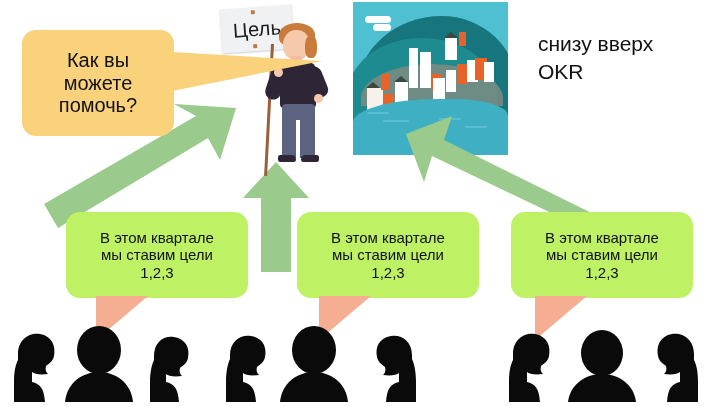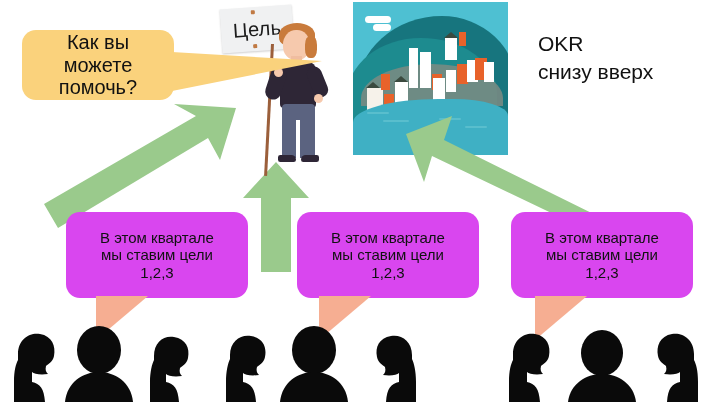--- a/index.html
+++ b/index.html
@@ -152,35 +152,35 @@
     border-radius:14px;
     display:flex; align-items:center; justify-content:center;
     text-align:center;
     color:#111111;
     box-sizing:border-box;
   }
   .bubble .b-text { line-height:1.14; padding:0 6px; }
 
   
   #bubble-question {
-    left:22px; top:30px; width:152px; height:70px;
+    left:22px; top:30px; width:152px; height:106px;
     background:#fad27c;
     font-size:20px;
   }
   #bubble-question .tail {
     position:absolute; right:-148px; top:22px;
     width:0; height:0;
     border-top:9px solid transparent;
     border-bottom:30px solid transparent;
     border-left:150px solid #fad27c;
   }
 
   
   .bubble-pink {
-    background:#d946ef;
+    background:#bef264;
     font-size:15px;
     height:86px;
   }
   #bubble-goals-1 { left:66px;  top:212px; width:182px; }
   #bubble-goals-2 { left:297px; top:212px; width:182px; }
   #bubble-goals-3 { left:511px; top:212px; width:182px; }
   .bubble-pink .tail {
     position:absolute; bottom:-42px; left:30px;
     width:0; height:0;
     border-left:0 solid transparent;
@@ -301,22 +301,22 @@
     <span class="tail"></span>
     <span class="b-text">В этом квартале<br>мы ставим цели<br>1,2,3</span>
   </div>
 
   <div id="bubble-goals-3" class="bubble bubble-pink layer">
     <span class="tail"></span>
     <span class="b-text">В этом квартале<br>мы ставим цели<br>1,2,3</span>
   </div>
 
   <div id="okr-caption" class="layer">
+    <div>снизу вверх</div>
     <div>OKR</div>
-    <div>снизу вверх</div>
   </div>
 
   <div class="sil" style="left:10px; top:330px;">
     <svg width="52" height="72" viewBox="0 0 52 72" aria-hidden="true">
       <path d="M8 24 C8 9 20 2 30 4 C42 6 46 16 44 26 C43 32 38 34 36 36
                C35 40 36 42 38 44 C30 45 24 44 22 42 L22 52 C30 54 34 58 35 72
                L4 72 L4 52 C4 40 6 34 8 30 Z" fill="#0a0a0a"></path>
     </svg>
   </div>
 

